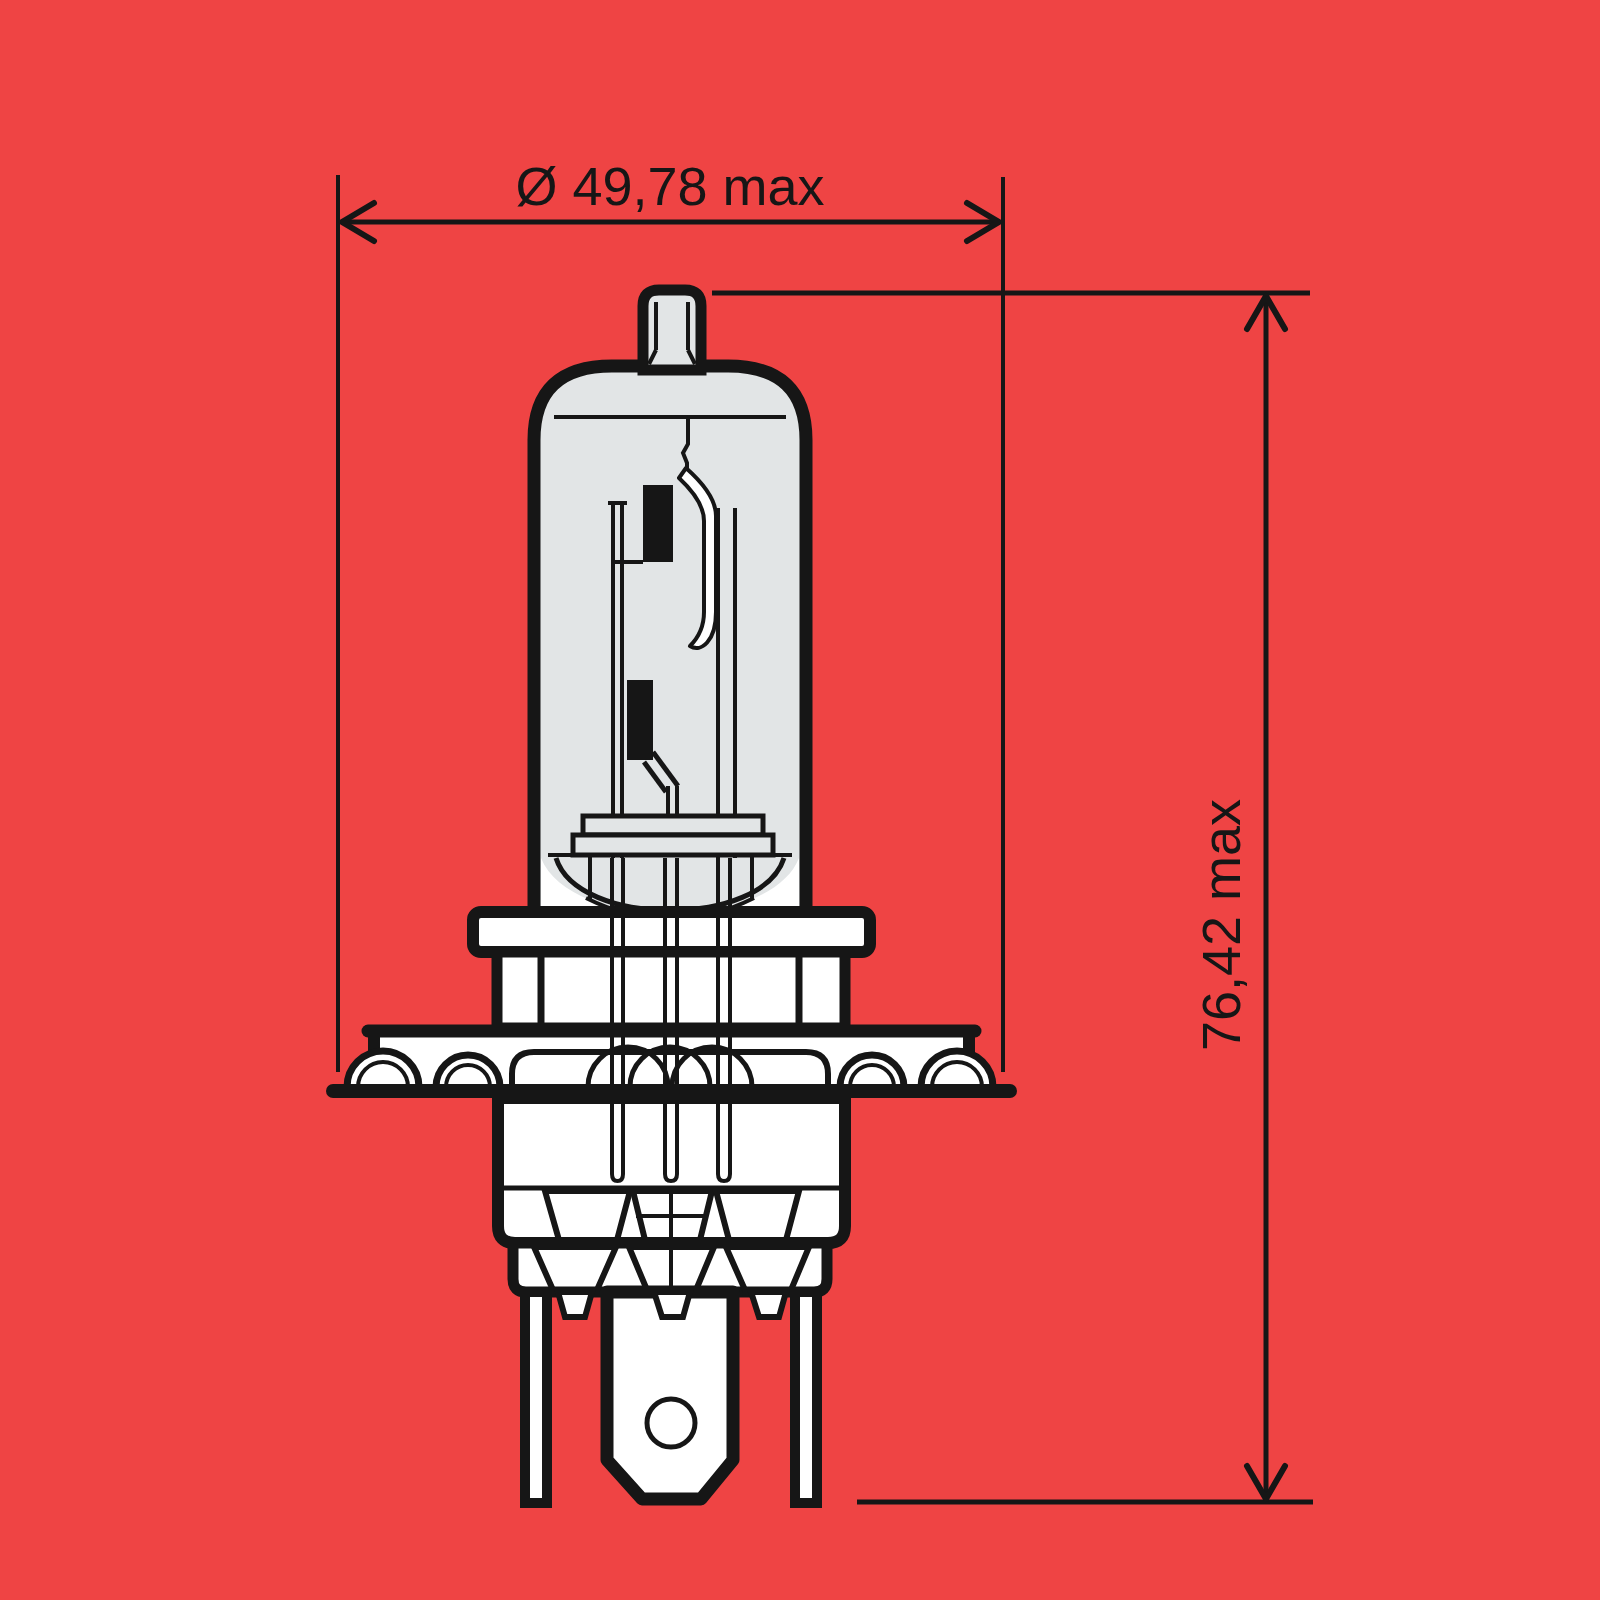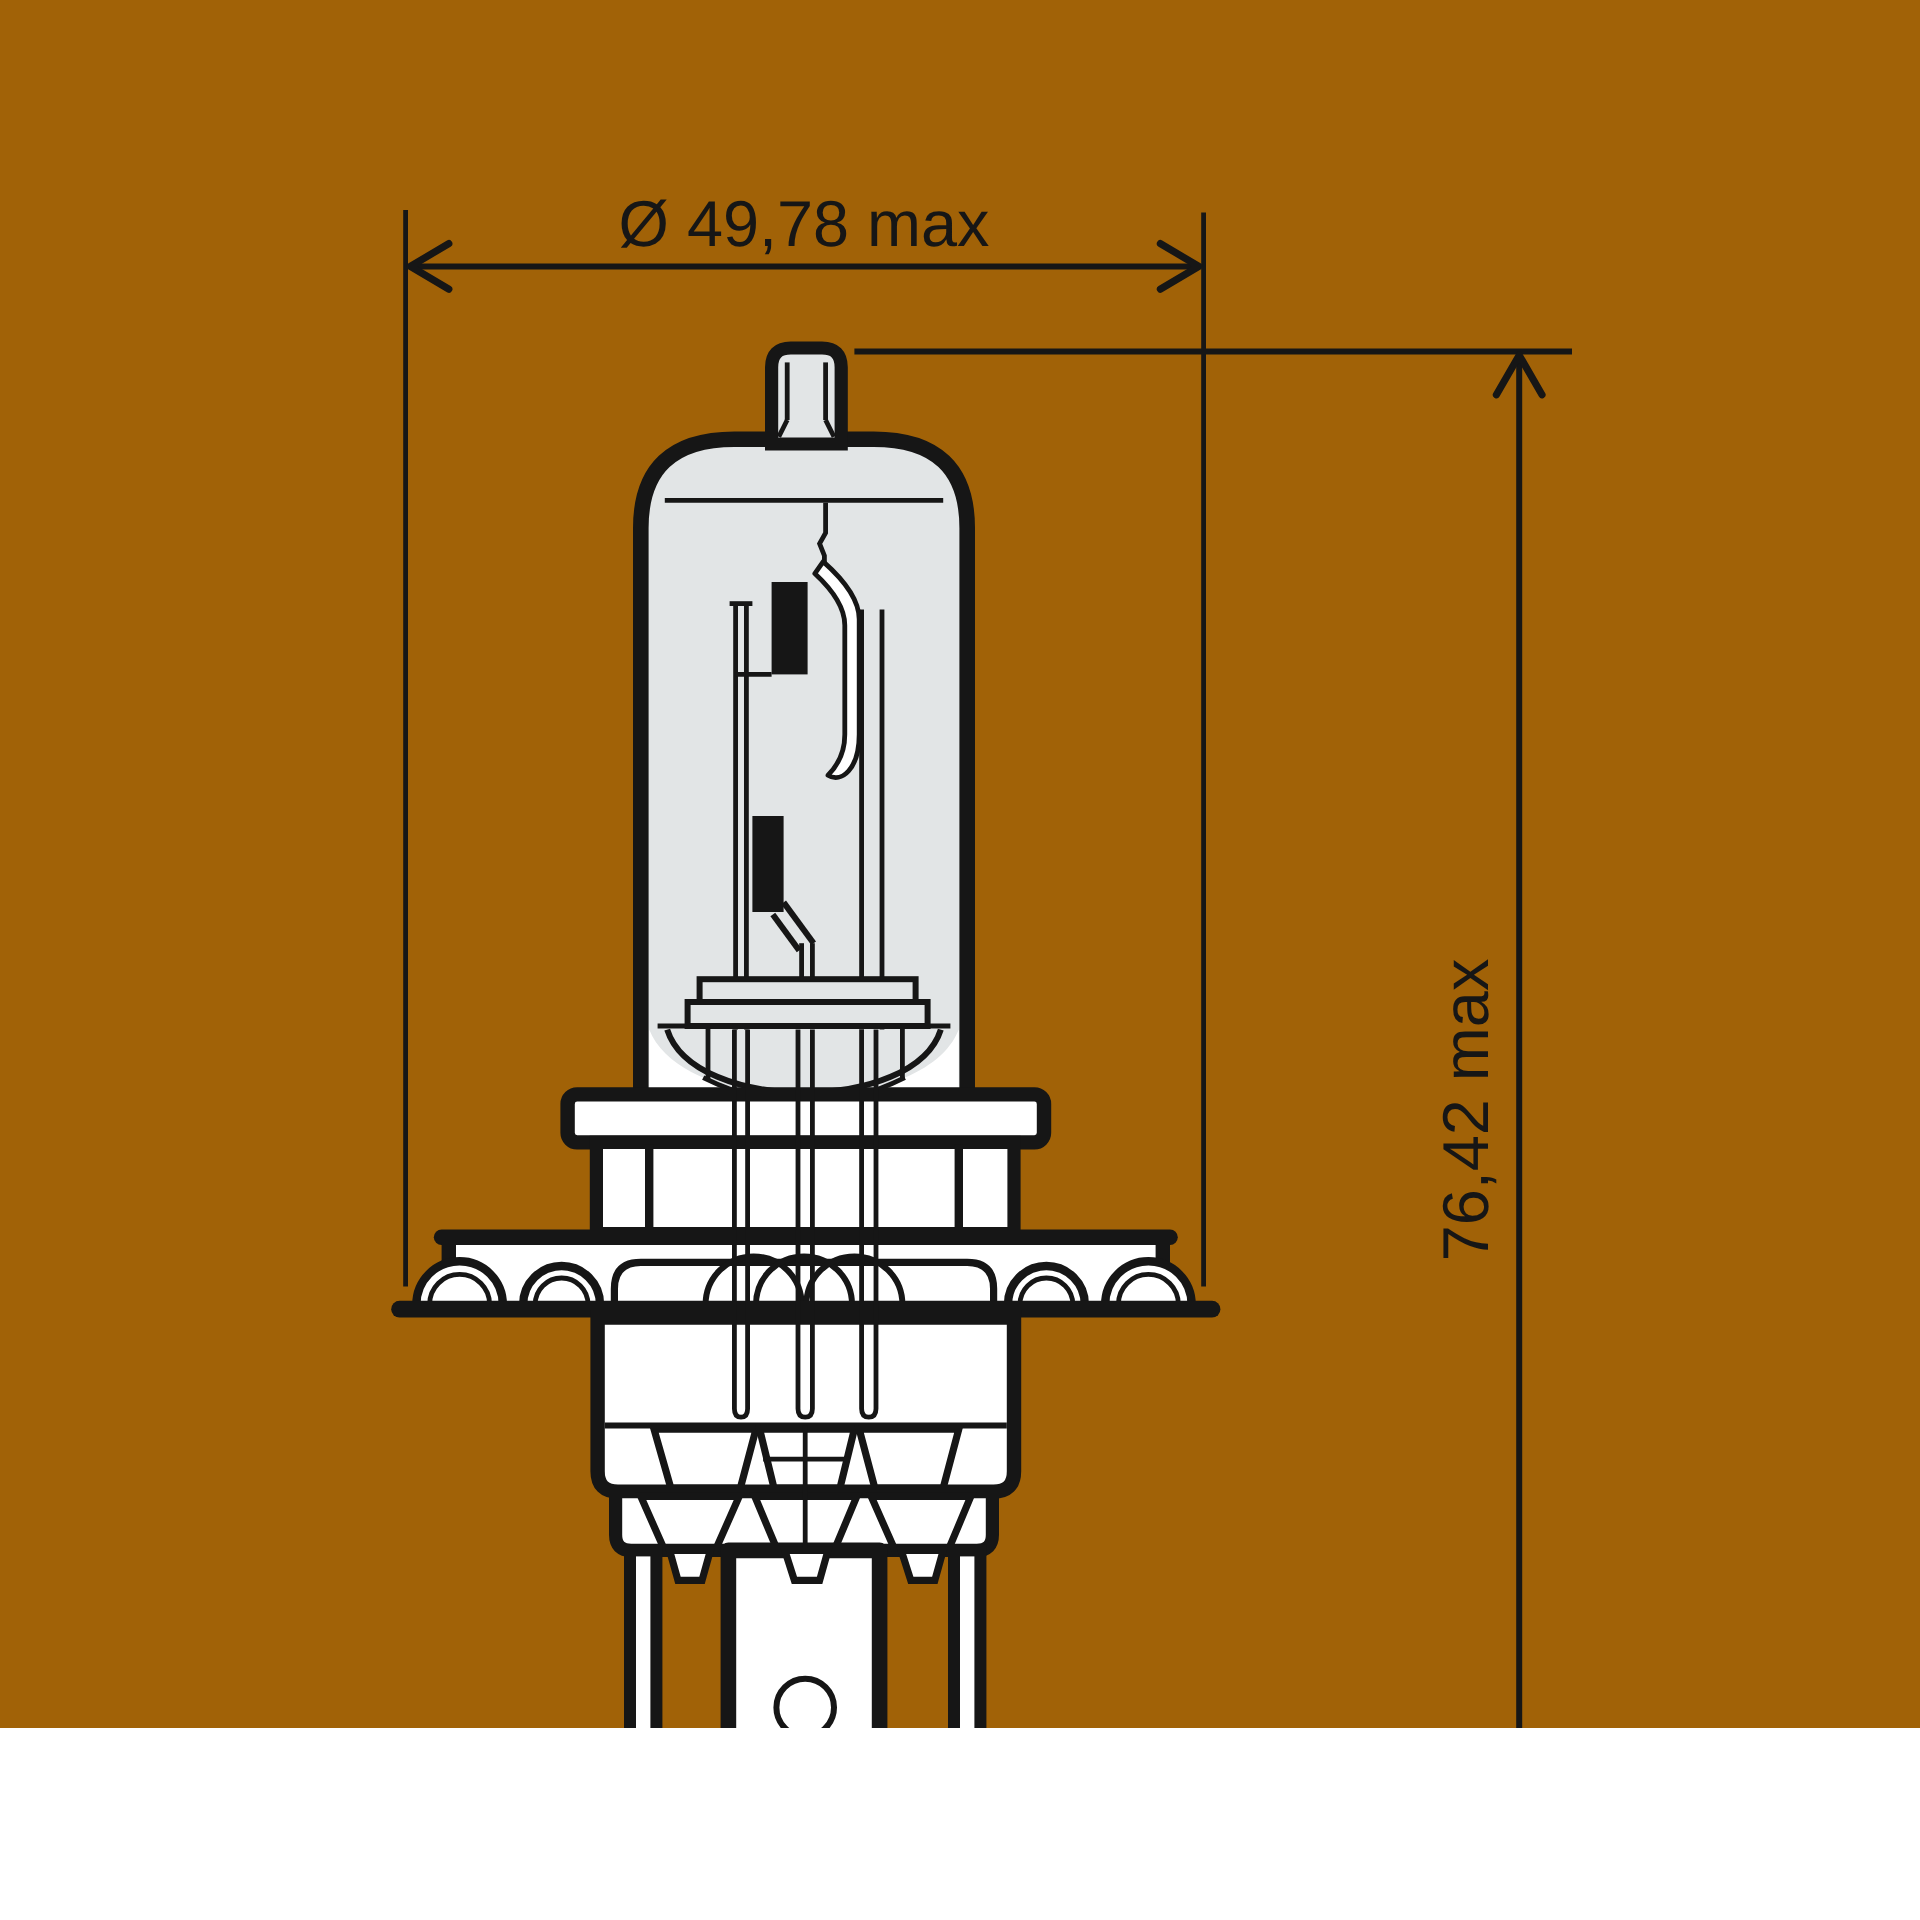--- a/index.html
+++ b/index.html
@@ -3,22 +3,22 @@
 <meta charset="utf-8">
 <style>
   html, body {
     margin: 0;
     padding: 0;
     background: #ffffff;
   }
   .stage {
     position: relative;
     width: 1600px;
-    height: 1440px;
-    background: #a16207;
+    height: 1600px;
+    background: #ef4444;
     font-family: "Liberation Sans", sans-serif;
   }
   svg { display: block; }
   .dim-text {
     font-family: "Liberation Sans", sans-serif;
     font-size: 54px;
     fill: #161616;
     letter-spacing: 0px;
   }
   .ln  { stroke: #161616; fill: none; }

